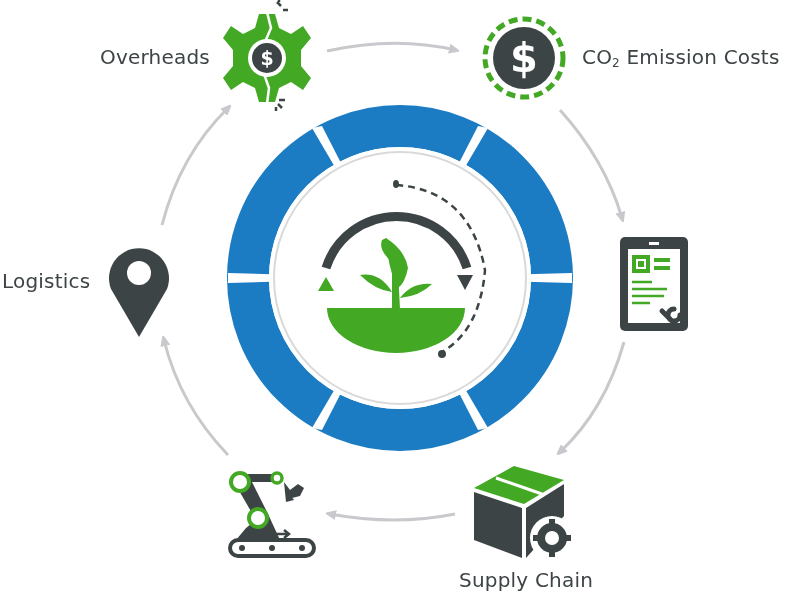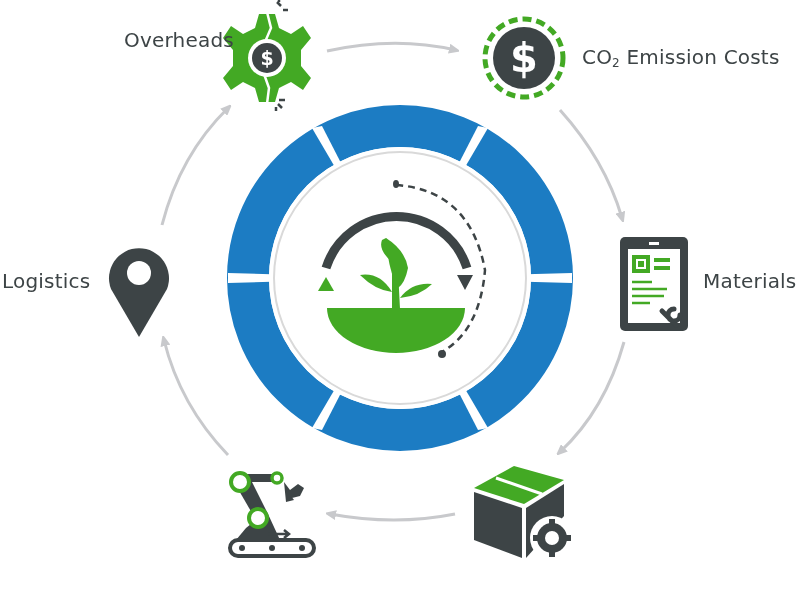--- a/index.html
+++ b/index.html
@@ -133,22 +133,22 @@
         <circle cx="74" cy="80" r="3" fill="#3d4446"></circle>
       <path d="M40,66 L60,66 M56,62 L61,66 L56,70" fill="none" stroke="#3d4446" stroke-width="2.5"></path>
     </g>
 
     <g transform="translate(139,245)">
       <path d="M0,92 L-28,44 A30,30 0 1 1 28,44 Z" fill="#3d4446"></path>
       <circle cx="0" cy="28" r="12" fill="#ffffff"></circle>
     </g>
   </svg>
 
-  <div class="label" style="left:100px; top:28px;margin-left:24px;">Overheads</div>
+  <div class="label" style="left:100px; top:45px;">Overheads</div>
 
   <div class="label" style="left:582px; top:45px;"><span>CO</span><sub>2</sub><span> Emission Costs</span></div>
 
-  <div class="label" style="left:703px; top:269px;">Materials</div>
 
+  <div class="label" style="left:459px; top:568px;">Supply Chain</div>
 
 
   <div class="label" style="left:2px; top:269px;text-align:right;">Logistics</div>
 </div>
 
 </body></html>

